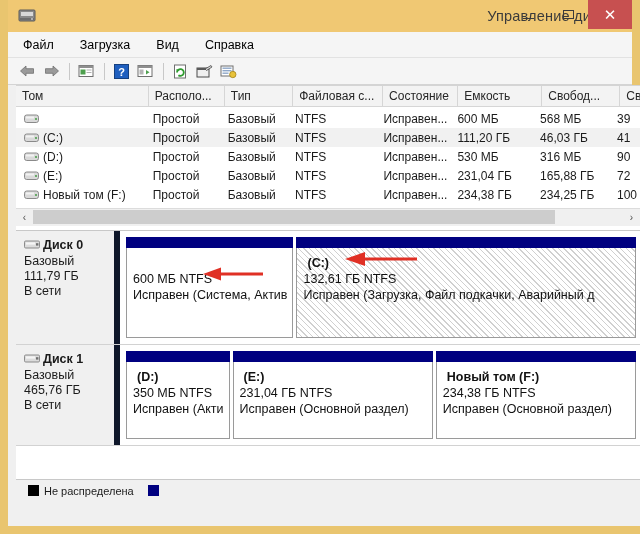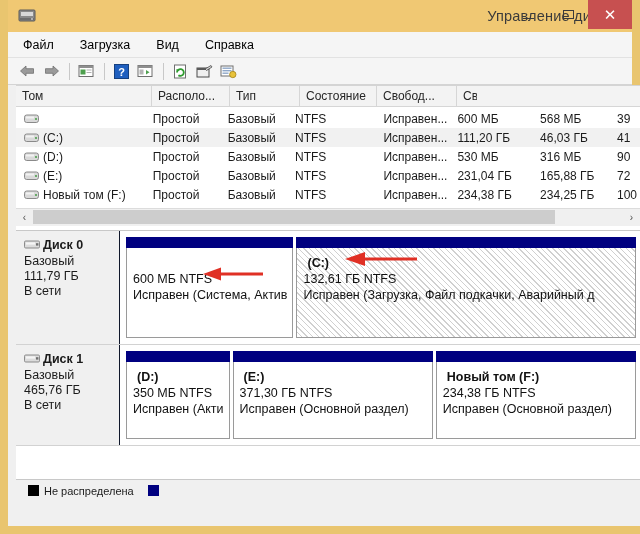--- a/index.html
+++ b/index.html
@@ -230,21 +230,21 @@
   .diskrow {
     position: relative;
     display: flex;
     border-bottom: 1px solid #d2d2d2;
     background: #ffffff;
   }
   .diskinfo {
     width: 104px;
     flex: 0 0 104px;
     background: #f0f0f0;
-    border-right: 1px solid #0f172a;
+    border-right: 6px solid #0f172a;
     padding: 7px 0 6px 8px;
     box-sizing: border-box;
   }
   .disktitle {
     display: flex;
     align-items: center;
     font-size: 12.5px;
     font-weight: bold;
     color: #1b1b1b;
     margin-bottom: 2px;
@@ -448,21 +448,23 @@
           <circle cx="12.8" cy="10.5" r="3.2" fill="#e8c23a" stroke="#9a7a12" stroke-width="0.7"></circle>
         </svg>
       </div>
     </div>
 
     <div class="listwrap">
       <div class="lhead">
         <div class="hc" style="width:136px">Том</div>
         <div class="hc" style="width:78px">Располо...</div>
         <div class="hc" style="width:70px">Тип</div>
+        <div class="hc" style="width:92px">Файловая с...</div>
         <div class="hc" style="width:77px">Состояние</div>
+        <div class="hc" style="width:86px">Емкость</div>
         <div class="hc" style="width:80px">Свобод...</div>
         <div class="hc" style="width:20px;border-right:none">Св</div>
       </div>
       <div class="rows">
 
         <div class="row">
           <div class="cell vol" style="width:136px">
             <svg class="drvicon" viewBox="0 0 15 10">
               <rect x="0.5" y="1" width="14" height="7.5" rx="2.2" fill="#d9d9d9" stroke="#8a8a8a"></rect>
               <rect x="2" y="2.5" width="8" height="2" fill="#f2f2f2"></rect>
@@ -632,21 +634,21 @@
               <div class="part-label">(D:)</div>
               <div class="part-size">350 МБ NTFS</div>
               <div class="part-status">Исправен (Акти</div>
             </div>
           </div>
 
           <div class="part" style="flex:40">
             <div class="part-bar"></div>
             <div class="part-body">
               <div class="part-label">(E:)</div>
-              <div class="part-size">371,30 ГБ NTFS</div>
+              <div class="part-size">231,04 ГБ NTFS</div>
               <div class="part-status">Исправен (Основной раздел)</div>
             </div>
           </div>
 
           <div class="part" style="flex:40">
             <div class="part-bar"></div>
             <div class="part-body">
               <div class="part-label">Новый том  (F:)</div>
               <div class="part-size">234,38 ГБ NTFS</div>
               <div class="part-status">Исправен (Основной раздел)</div>

